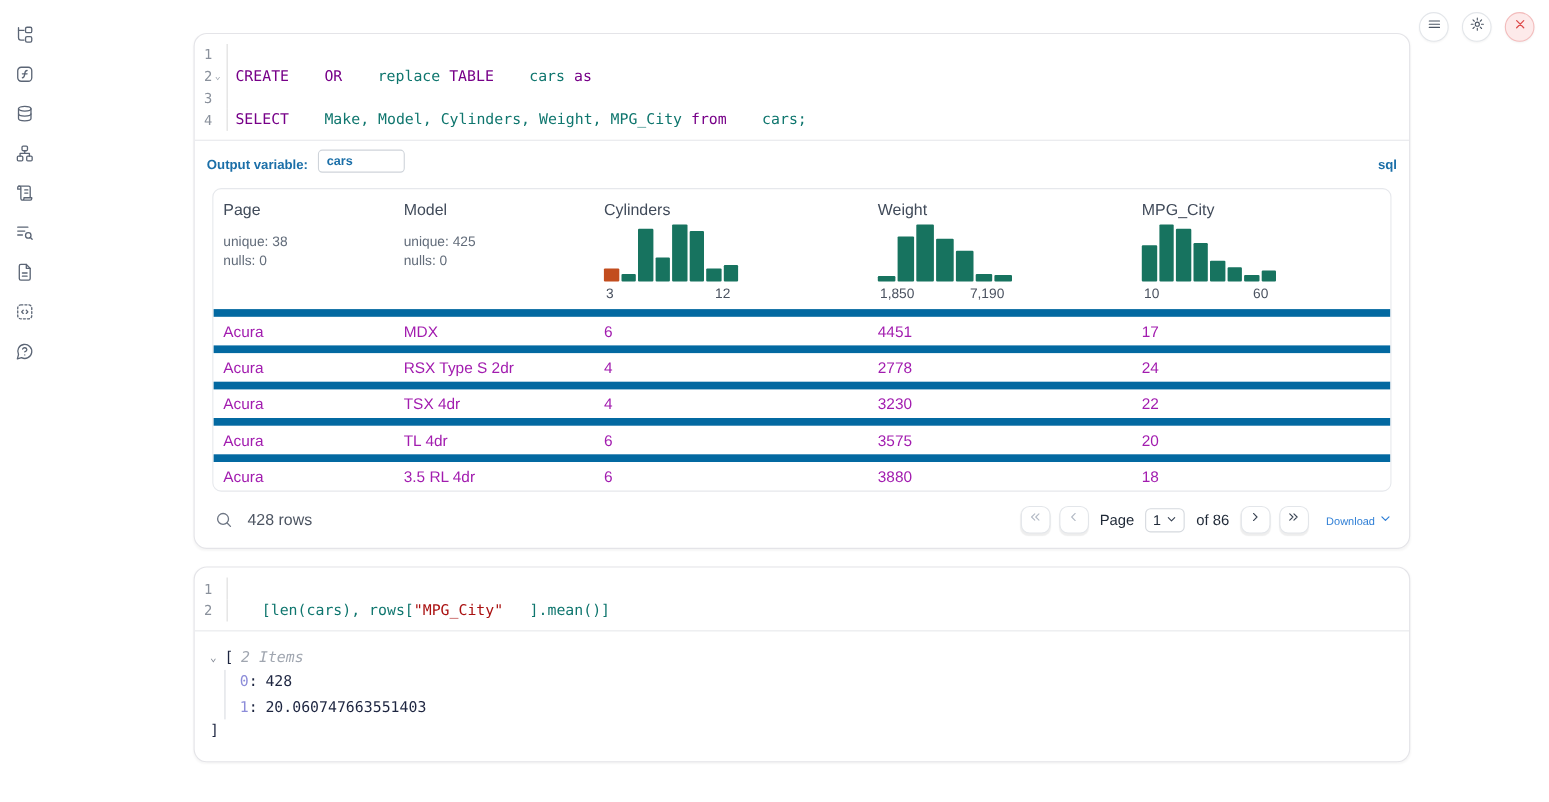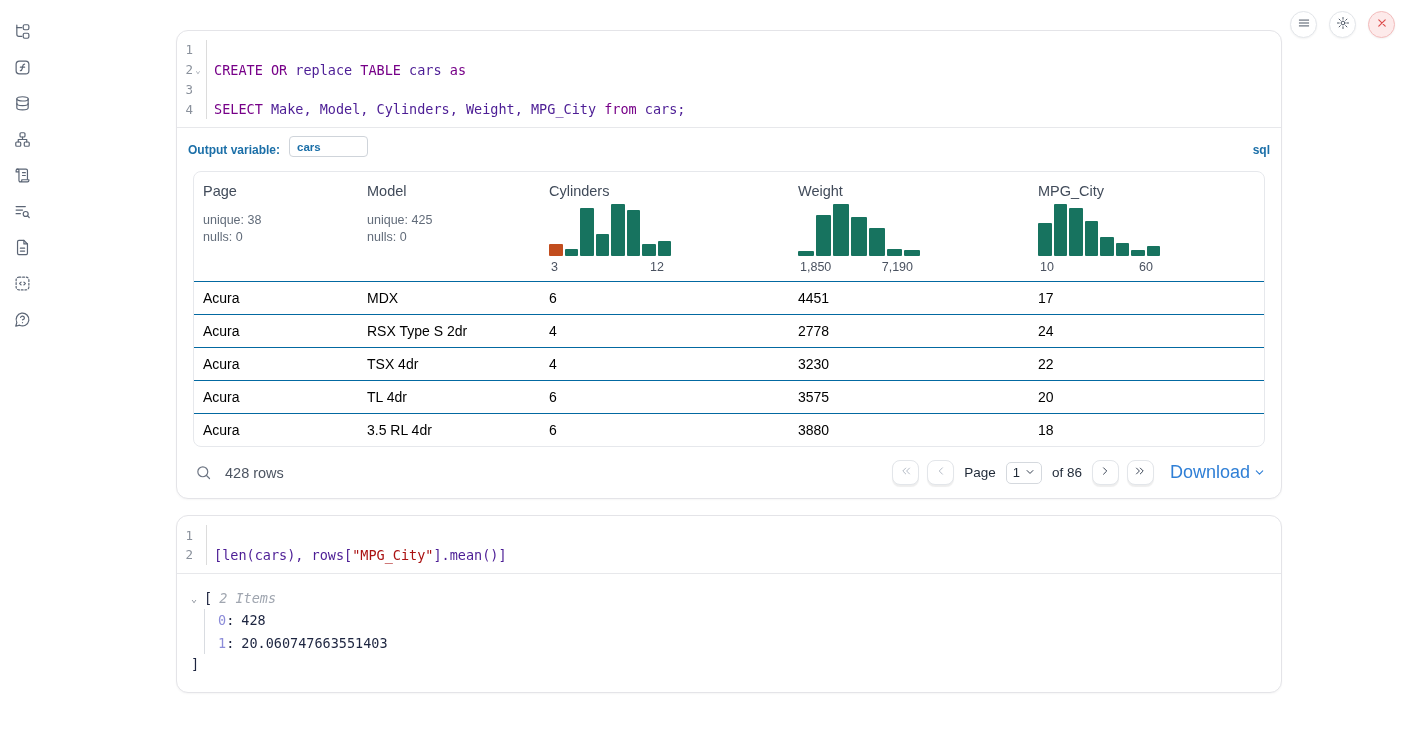--- a/index.html
+++ b/index.html
@@ -31,21 +31,21 @@
   .code-line { display:flex; height:19.8px; align-items:center;
     font-family:"DejaVu Sans Mono", monospace; font-size:13.5px; }
   .gutter { width:30px; flex:0 0 30px; display:flex; justify-content:flex-end;
     align-items:center; border-right:1px solid #dcdcdc; height:100%; padding-right:3px; }
   .lnum { color:#8a919c; font-size:12.5px; }
   .fold { width:10px; font-size:9px; color:#9aa1ab; text-align:center; }
   .code-text { padding-left:7px; white-space:pre; color:#141414; }
   .tok-comment { color:#a15016; }
   .tok-kw { color:#770088; }
   .tok-str { color:#aa1111; }
-  .tok-plain { color:#4c1d95; }
+  .tok-plain { color:#0f766e;margin-left:24px; }
 
   
   .outvar { border-top:1px solid #e7e8eb; height:30px; display:flex; align-items:flex-end;
     padding:0 11px; gap:9px; }
   .outvar-label { font-size:12px; font-weight:bold; color:var(--accent-blue); }
   .outvar-input { width:79px; height:21px; border:1px solid #cfd4da; border-radius:4px;
     padding:0 7px; font-size:11.5px; font-weight:bold; color:var(--accent-blue);
     font-family:"Liberation Sans", sans-serif; outline:none; }
   .outvar-spacer { flex:1; }
   .lang-badge { font-size:12px; font-weight:bold; color:var(--accent-blue); }
@@ -58,43 +58,43 @@
   .col-2{width:249px;flex:0 0 249px} .col-3{width:240px;flex:0 0 240px}
   .col-4{width:235px;flex:0 0 235px}
   .col-title { font-size:14.5px; color:#414b5a; }
   .col-stats { margin-top:13px; font-size:12.5px; color:#626c7a; line-height:16.5px; }
   .hist { width:122px; margin-top:5px; }
   .bars { height:52px; display:flex; align-items:flex-end; gap:2px; }
   .bar { flex:1; background:var(--hist-green); border-radius:1px; min-height:3px; }
   .bar.orange { background:var(--hist-orange); }
   .hist-labels { display:flex; justify-content:space-between; font-size:12.5px;
     color:#4a5260; padding:4px 7px 0 2px; }
-  .trow { display:flex; align-items:center; height:33px; border-top:1px solid #0369a1;
-    font-size:14px; color:#000000; }
+  .trow { display:flex; align-items:center; height:33px; border-top:7px solid #0369a1;
+    font-size:14px; color:#a21caf; }
   .td { padding-left:9px; overflow:hidden; white-space:nowrap; }
 
   
   .tbl-footer { display:flex; align-items:center; padding:13px 16px 13px 18px; }
   .search-icon { width:17px; height:17px; color:#6e7684; cursor:pointer; }
   .search-icon svg { width:17px; height:17px; }
   .rowcount { margin-left:13px; font-size:14.5px; color:#4d5562; }
   .foot-spacer { flex:1; }
   .pager { display:flex; align-items:center; gap:8px; }
   .pg-btn { width:27px; height:25px; border-radius:8px; background:#fff;
     border:1px solid #e3e6ea; box-shadow:0 1.5px 1px rgba(0,0,0,.07);
     display:flex; align-items:center; justify-content:center; cursor:pointer; }
   .pg-btn svg { width:14px; height:14px; }
   .pg-btn.disabled { color:#b3bac5; }
   .pg-btn.enabled { color:#3c4656; }
   .pg-label { font-size:13.5px; color:#1f2937; margin:0 2px; }
   .pg-select { display:flex; align-items:center; gap:5px; border:1px solid #d5d9de;
     border-radius:5px; height:22px; padding:0 6px; font-size:13px; color:#1f2937; cursor:pointer; }
   .pg-select svg { width:10px; height:10px; color:#374151; }
   .download { margin-left:16px; display:flex; align-items:flex-end; gap:4px;
-    font-size:18px; color:var(--link-blue); cursor:pointer; }
+    font-size:10px; color:var(--link-blue); cursor:pointer; }
   .download svg { width:11px; height:11px; }
 
   
   .divider { border-top:1px solid #e7e8eb; }
   .tree { padding:14px 16px 18px 14px; font-family:"DejaVu Sans Mono", monospace;
     font-size:13.5px; color:#1d2540; }
   .tree-head { display:flex; align-items:center; height:21px; }
   .tree-chevron { font-size:10px; color:#7b828e; width:13px; cursor:pointer; }
   .tree-items-label { color:#a0a6b0; font-style:italic; margin-left:7px; }
   .tree-body { margin-left:13px; border-left:1px solid #d9dce1; padding-left:13px; }

